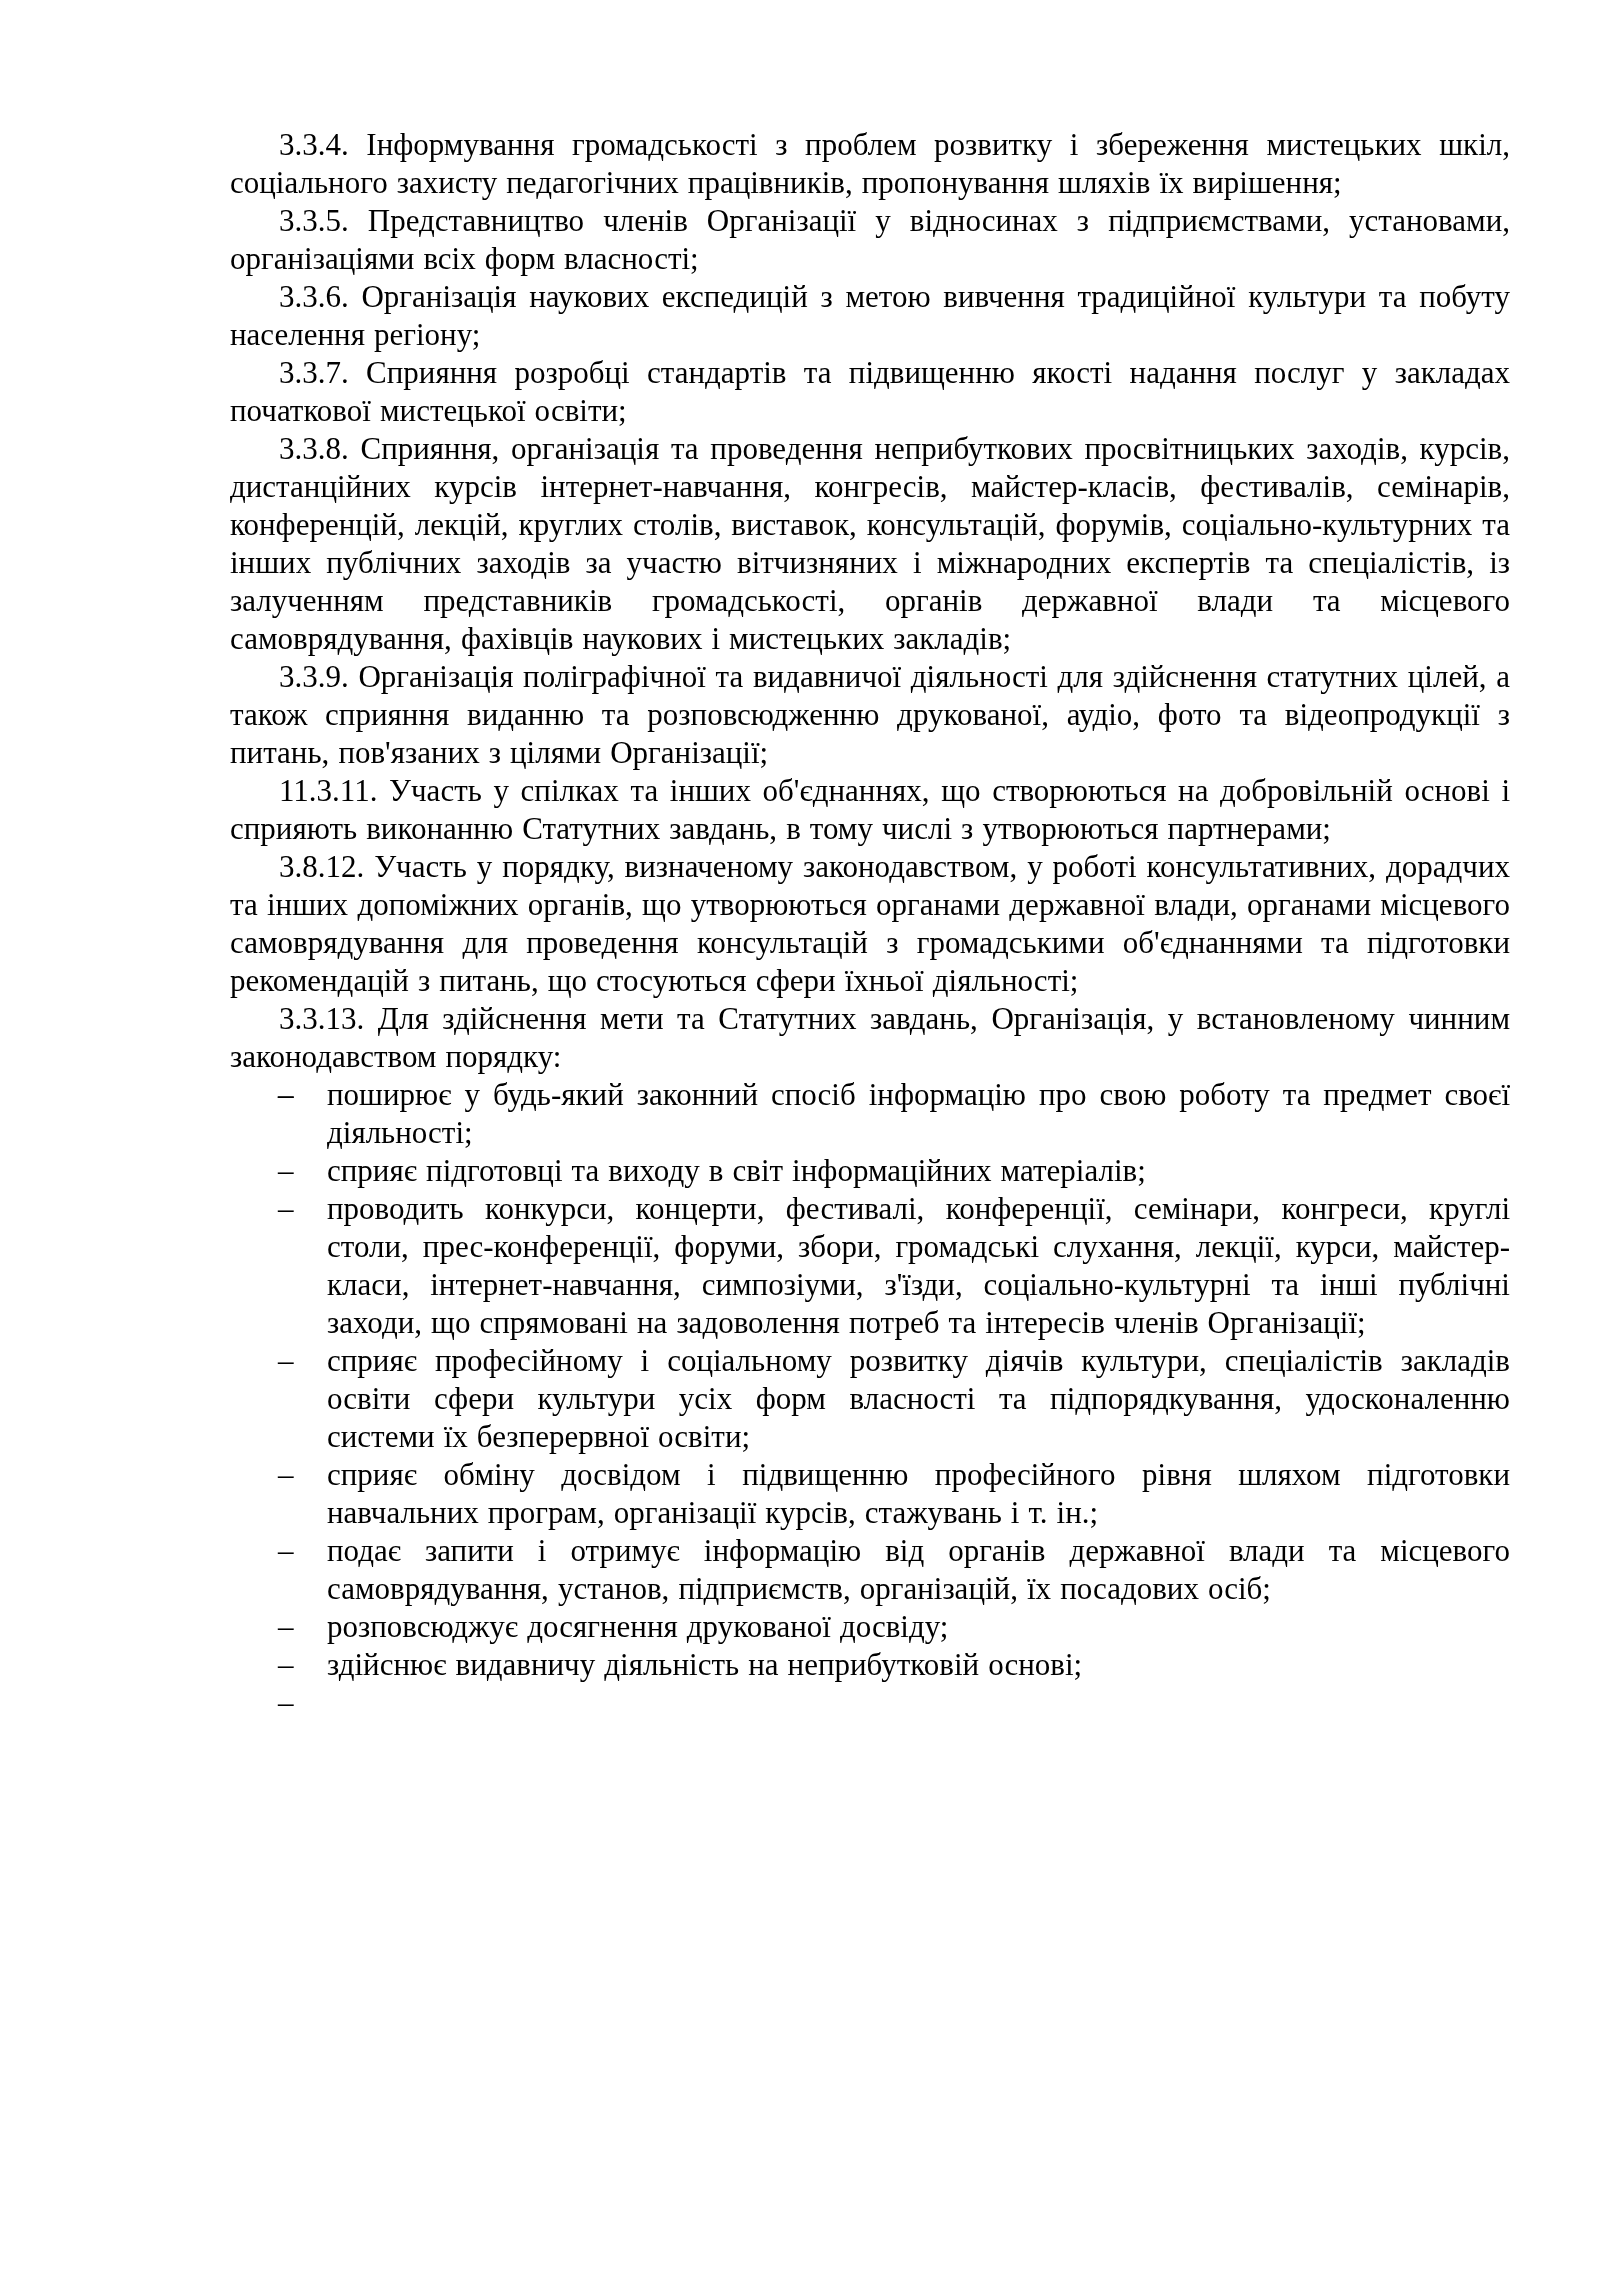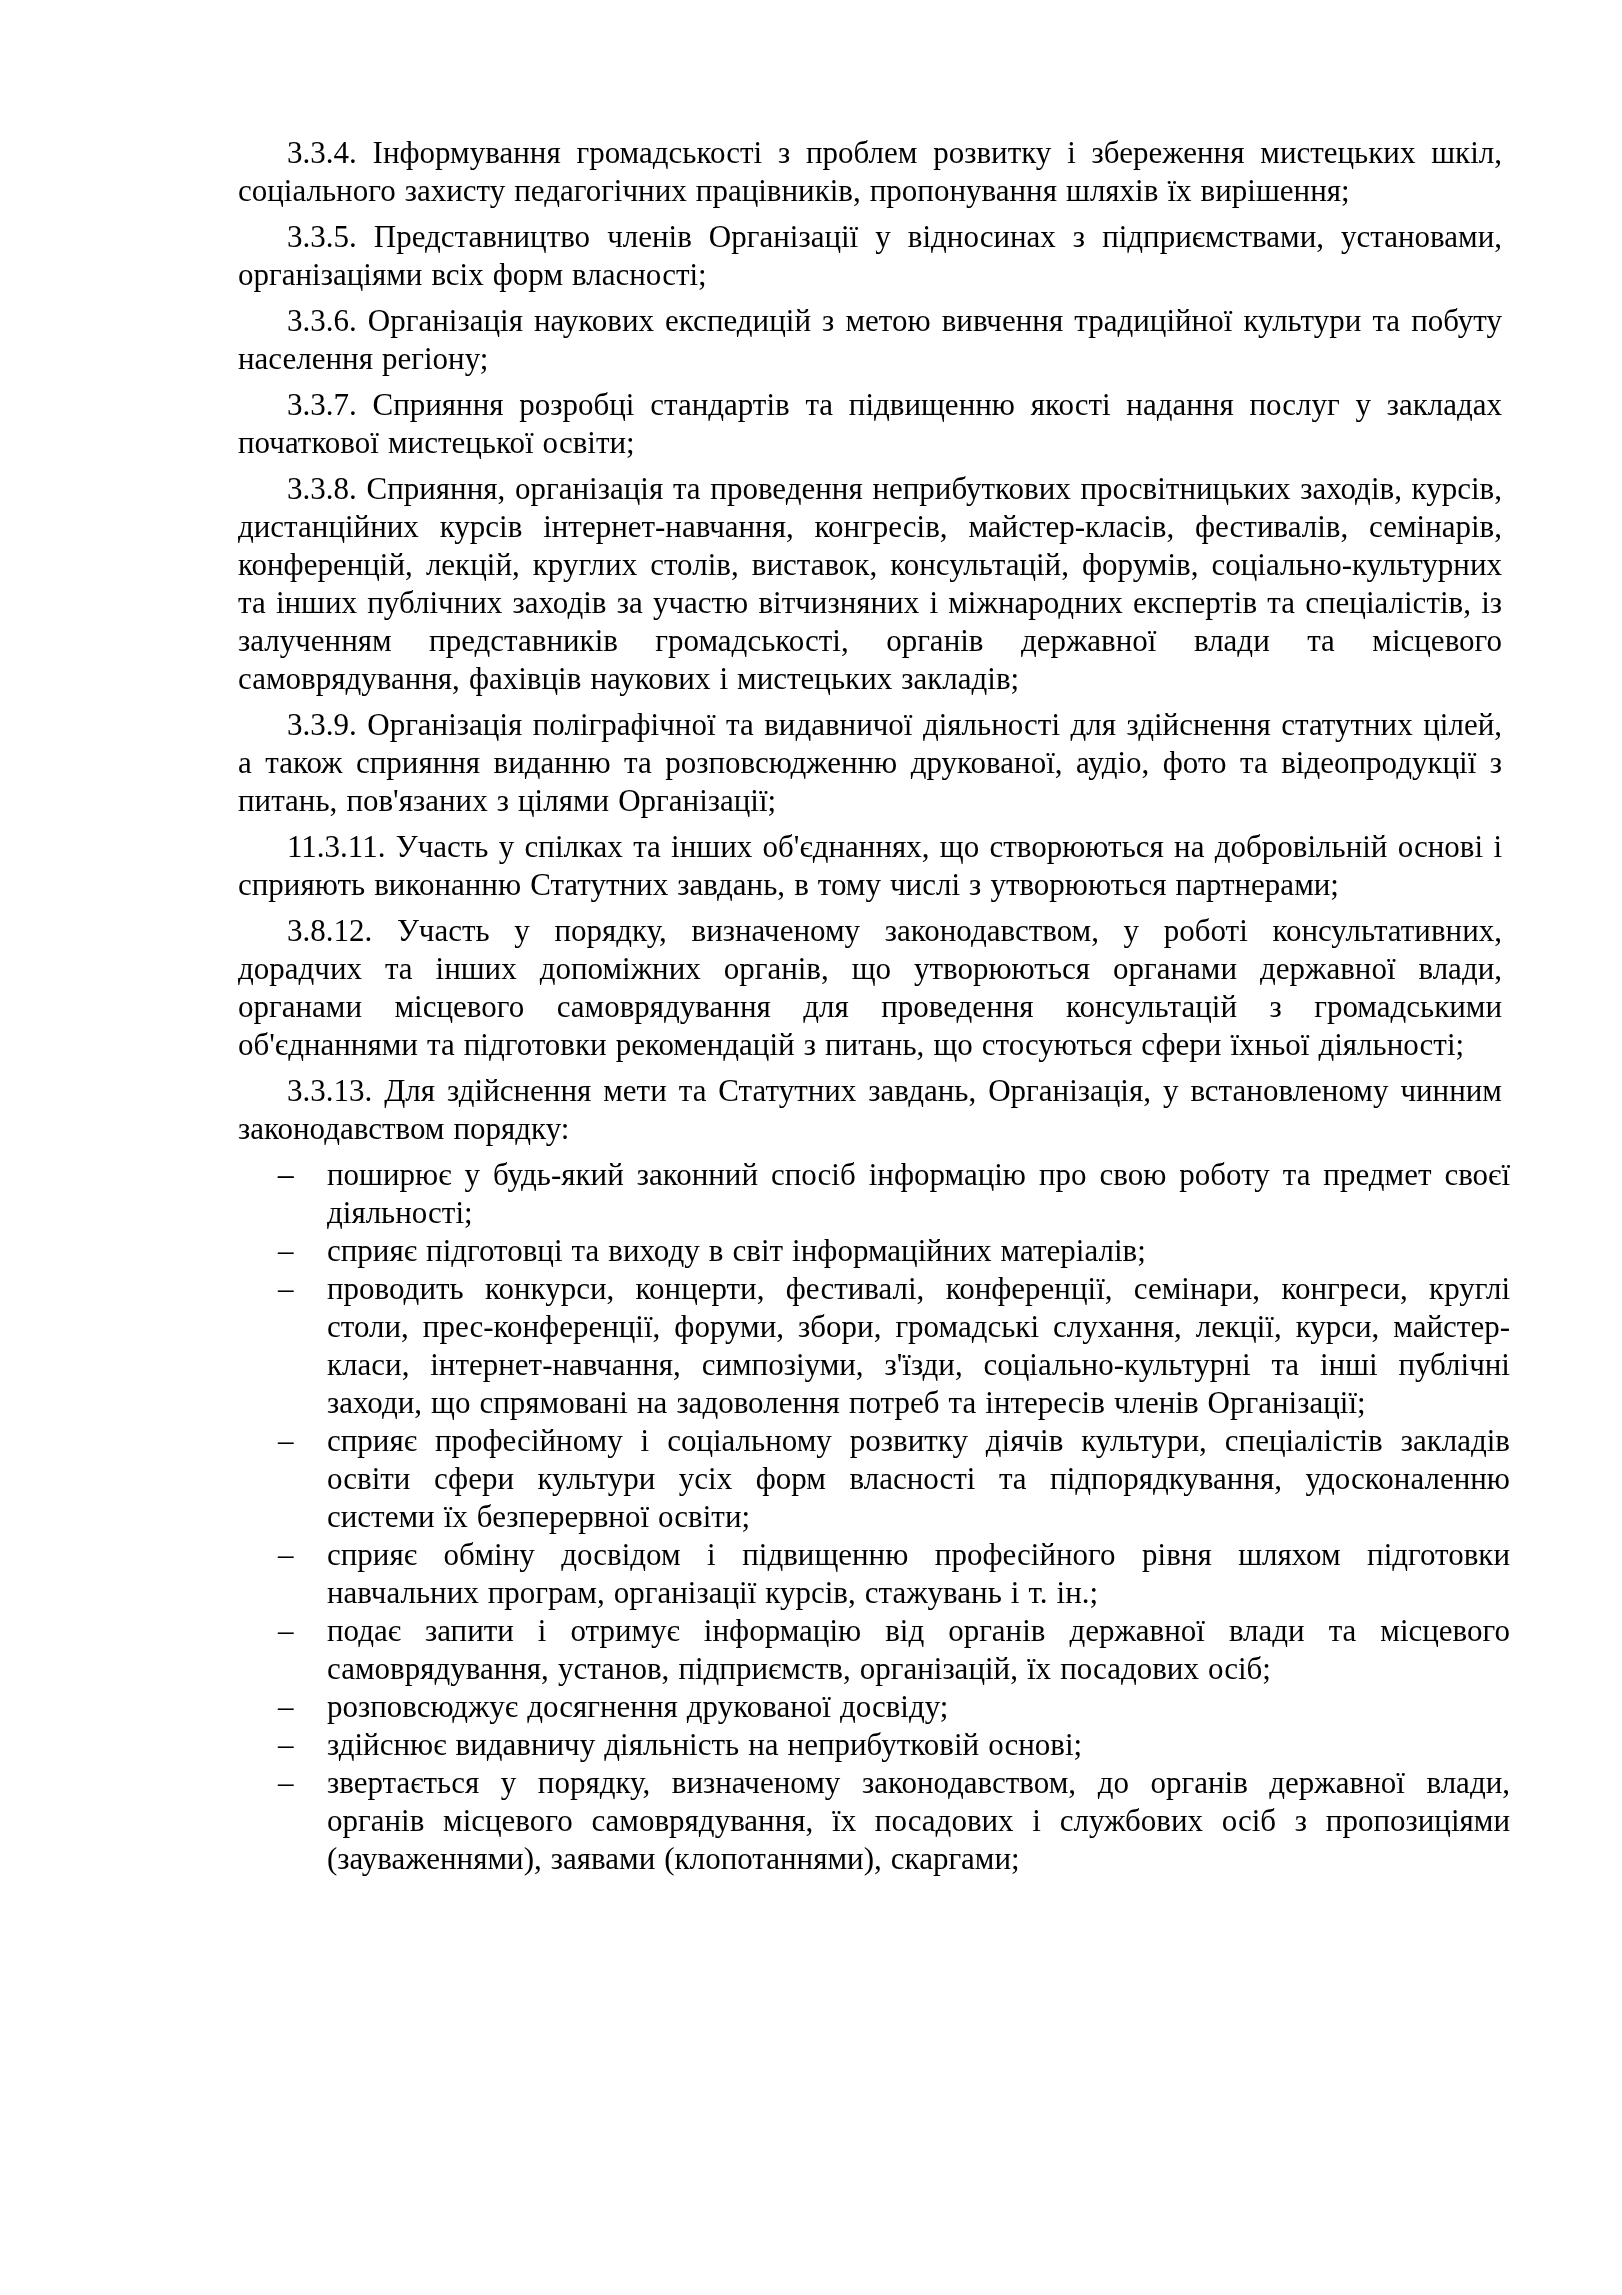--- a/index.html
+++ b/index.html
@@ -20,21 +20,21 @@
     top: 126px;
     width: 1280px;
     color: #000000;
     font-family: "Liberation Serif", "DejaVu Serif", serif;
     font-size: 31px;
     line-height: 38px;
     text-align: justify;
     word-spacing: 1.3px;
   }
   p.clause {
-    margin: 8px;
+    margin: 0;
     padding: 0;
     text-indent: 49px;
   }
   .bullet {
     position: relative;
     margin: 0;
     padding-left: 97px;
   }
   .bullet .marker {
     position: absolute;
@@ -78,17 +78,17 @@
     <div class="bullet"><span class="marker">–</span><span>сприяє професійному і соціальному розвитку діячів культури, спеціалістів закладів освіти сфери культури усіх форм власності та підпорядкування, удосконаленню системи їх безперервної освіти;</span></div>
 
     <div class="bullet"><span class="marker">–</span><span>сприяє обміну досвідом і підвищенню професійного рівня шляхом підготовки навчальних програм, організації курсів, стажувань і т. ін.;</span></div>
 
     <div class="bullet"><span class="marker">–</span><span>подає запити і отримує інформацію від органів державної влади та місцевого самоврядування, установ, підприємств, організацій, їх посадових осіб;</span></div>
 
     <div class="bullet"><span class="marker">–</span><span>розповсюджує досягнення друкованої досвіду;</span></div>
 
     <div class="bullet"><span class="marker">–</span><span>здійснює видавничу діяльність на неприбутковій основі;</span></div>
 
-    <div class="bullet"><span class="marker">–</span><span>звертається у порядку, визначеному законодавством, до органів державної влади, органів місцевого самоврядування, їх посадових і службових осіб з пропозиціями (зауваженнями), заявами (клопотаннями), скаргами;</span></div>
+    <div class="bullet"><span class="marker">–</span></div>
 
   </div>
 </div>
 
 
 </body></html>

